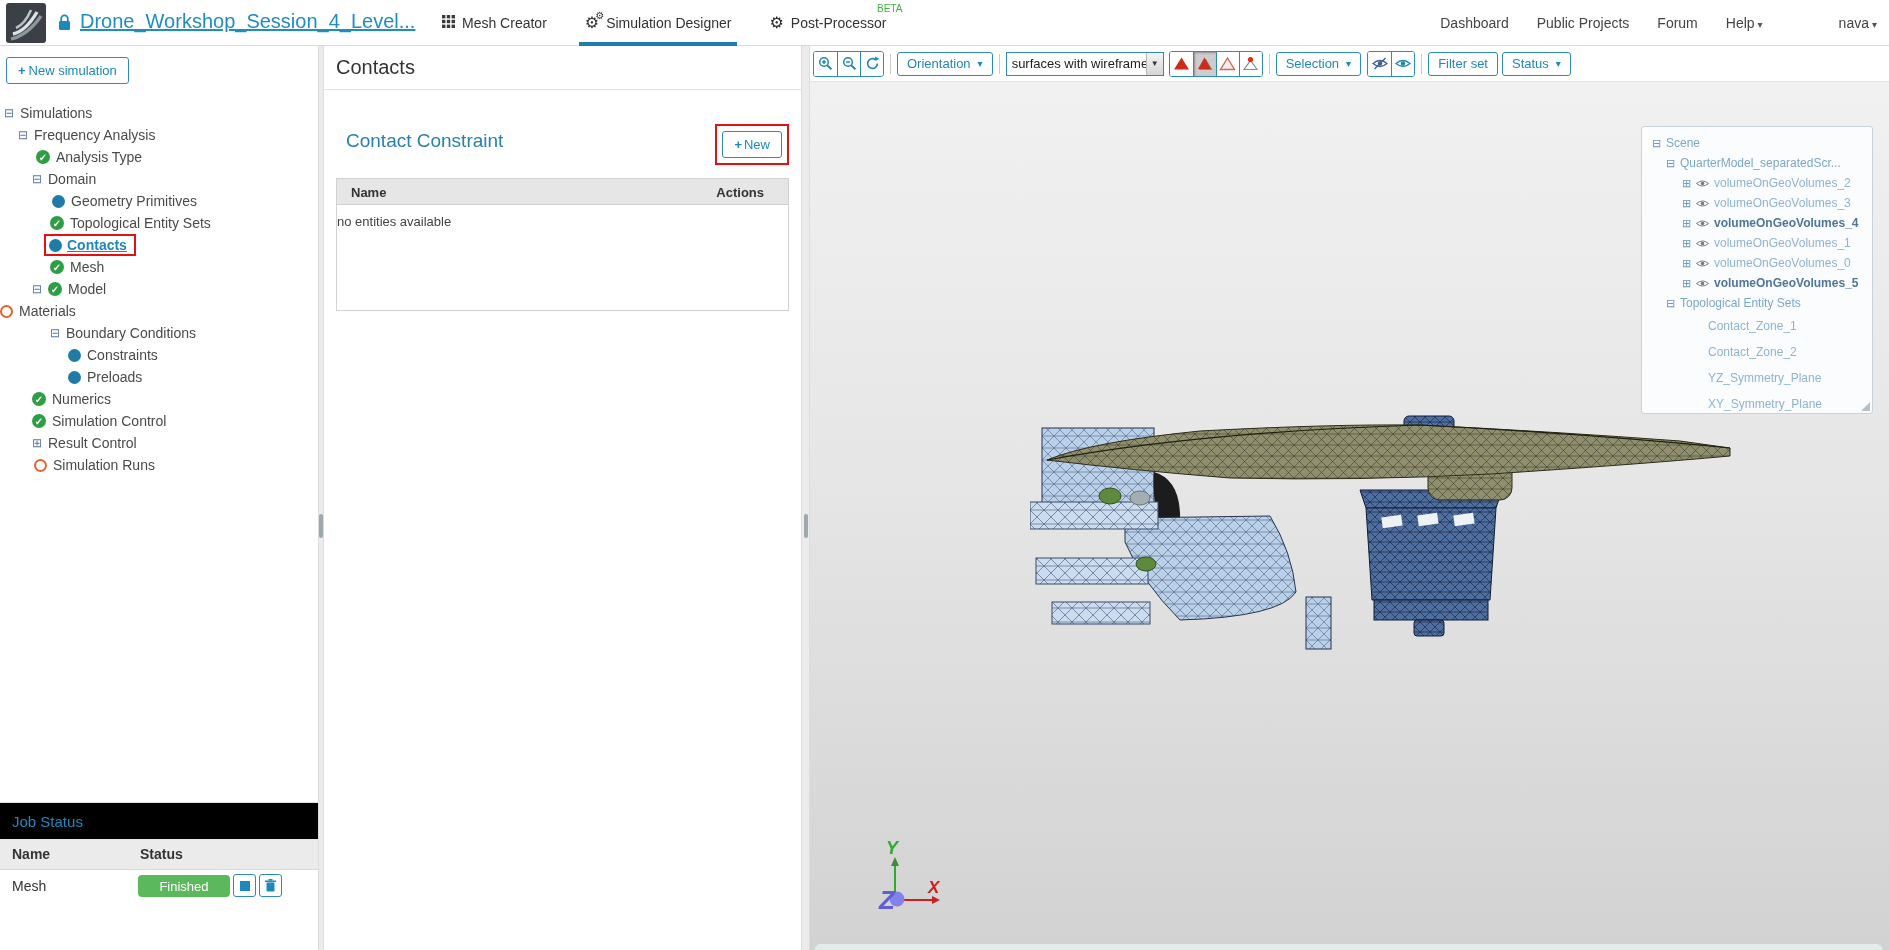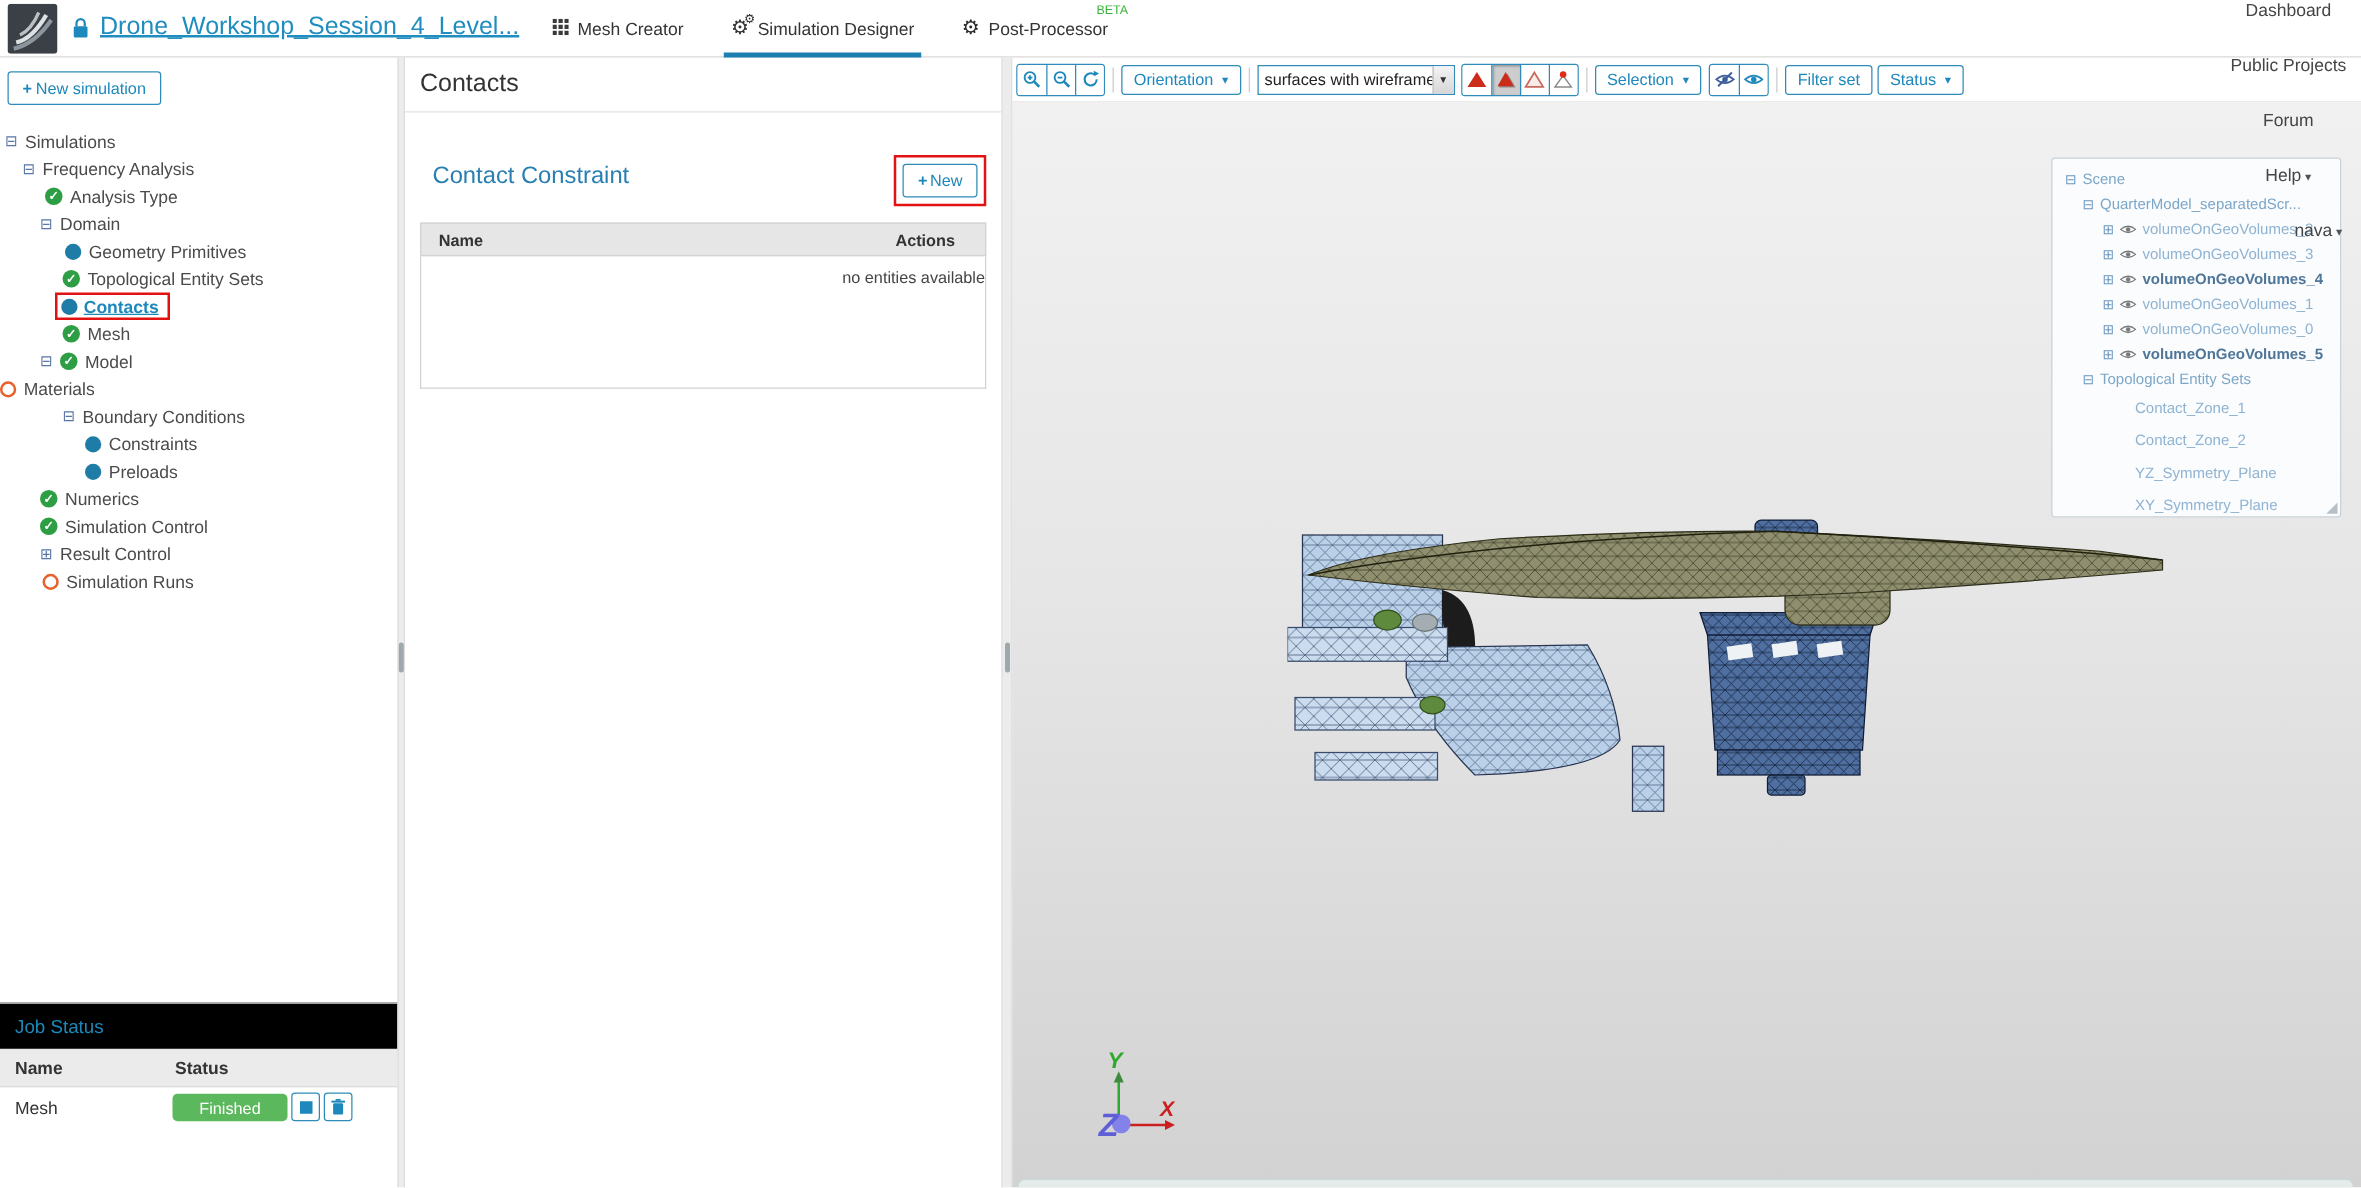--- a/index.html
+++ b/index.html
@@ -14,21 +14,21 @@
   .logo { position:absolute; left:6px; top:3px; }
   .lock { position:absolute; left:58px; top:14px; }
   .proj-title { position:absolute; left:80px; top:10px; font-size:20px; color:#1f8dbf; white-space:nowrap;text-decoration:underline; }
   .tabs { position:absolute; left:440px; top:0; height:46px; display:flex; align-items:center; gap:34px; }
   .tab { position:relative; height:46px; display:flex; align-items:center; gap:7px; font-size:14px; color:#333; cursor:pointer; padding:0 2px; }
   .tab .underline { position:absolute; left:-4px; right:-4px; bottom:0; height:4px; background:#1d7fb0; }
   .tab .beta { position:absolute; top:3px; right:-14px; font-size:10px; color:#3cb43c; }
   .gear-wrap { position:relative; font-size:16px; color:#333; line-height:1; }
   .gear-wrap .gear-sm { position:absolute; font-size:10px; right:-5px; top:-4px; }
   .post-gear { font-size:16px; color:#2b2b2b; line-height:1; }
-  .nav { position:absolute; right:12px; top:0; height:46px; display:flex; align-items:center; gap:28px; font-size:14px; color:#444;flex-direction:column; }
+  .nav { position:absolute; right:12px; top:0; height:46px; display:flex; align-items:center; gap:28px; font-size:14px; color:#444; }
   .nav .item { cursor:pointer; white-space:nowrap; }
   .nav .user { margin-left:48px; }
   .caret { font-size:10px; color:#555; margin-left:3px; }
   
   #sidebar { position:absolute; left:0; top:46px; width:318px; height:904px; background:#fff; }
   .new-sim-btn { position:absolute; left:6px; top:11px; border:1px solid #2f8cb8; border-radius:3px;
     background:#fff; color:#1d88bb; font-size:13px; padding:5px 11px; cursor:pointer; display:inline-flex; gap:3px; align-items:center;}
   .new-sim-btn .plus { font-weight:bold; }
   #tree { position:absolute; left:0; top:56px; width:318px; }
   .trow { display:flex; align-items:center; height:22px; font-size:14px; color:#4a4a4a; cursor:pointer; white-space:nowrap; }
@@ -66,21 +66,21 @@
   .panel-title { font-size:20px; color:#333; }
   .section { position:relative; margin:34px 12px 0 22px; height:40px; }
   .section-title { font-size:19px; color:#2a7fb2; font-weight:400; margin:0; position:absolute; left:0; top:6px; }
   .newbtn-wrap { position:absolute; right:0; top:0; padding:5px; border:2px solid #e31212; }
   .new-btn { border:1px solid #2f8cb8; border-radius:3px; background:#fff; color:#1d88bb; font-size:13px; padding:5px 11px; cursor:pointer; display:inline-flex; gap:2px; align-items:center; }
   .new-btn .plus { font-weight:bold; }
   .ctable { margin:14px 12px 0 12px; }
   .ct-head { height:27px; background:#e6e6e6; border:1px solid #d2d2d2; position:relative; font-size:13px; font-weight:bold; color:#333; }
   .ct-head .h1 { position:absolute; left:14px; top:6px; }
   .ct-head .h2 { position:absolute; right:24px; top:6px; }
-  .ct-body { height:106px; border:1px solid #d2d2d2; border-top:none; text-align:right; font-size:13px; color:#444; padding-top:9px; }
+  .ct-body { height:106px; border:1px solid #d2d2d2; border-top:none; text-align:left; font-size:13px; color:#444; padding-top:9px; }
   
   #viewport { position:absolute; left:810px; top:46px; width:1079px; height:904px; }
   #vp-toolbar { height:36px; background:#fff; border-bottom:1px solid #e3e3e3; display:flex; align-items:center; padding-left:3px; }
   .tsep { width:1px; height:20px; background:#ccc; margin:0 6px; flex:none; }
   .btn-group { display:flex; border:1px solid #2f8cb8; border-radius:3px; overflow:hidden; flex:none; }
   .btn-cell { width:23px; height:24px; display:flex; align-items:center; justify-content:center; background:#fff; cursor:pointer; border-left:1px solid #2f8cb8; }
   .btn-cell:first-child { border-left:none; }
   .btn-cell.pressed { background:#cdcdcd; box-shadow:inset 1px 1px 2px rgba(0,0,0,.3); }
   .vbtn { border:1px solid #2f8cb8; border-radius:3px; background:#fff; color:#1d88bb; font-size:13px; height:24px; padding:0 9px;
     display:inline-flex; align-items:center; gap:4px; cursor:pointer; flex:none; white-space:nowrap; }

